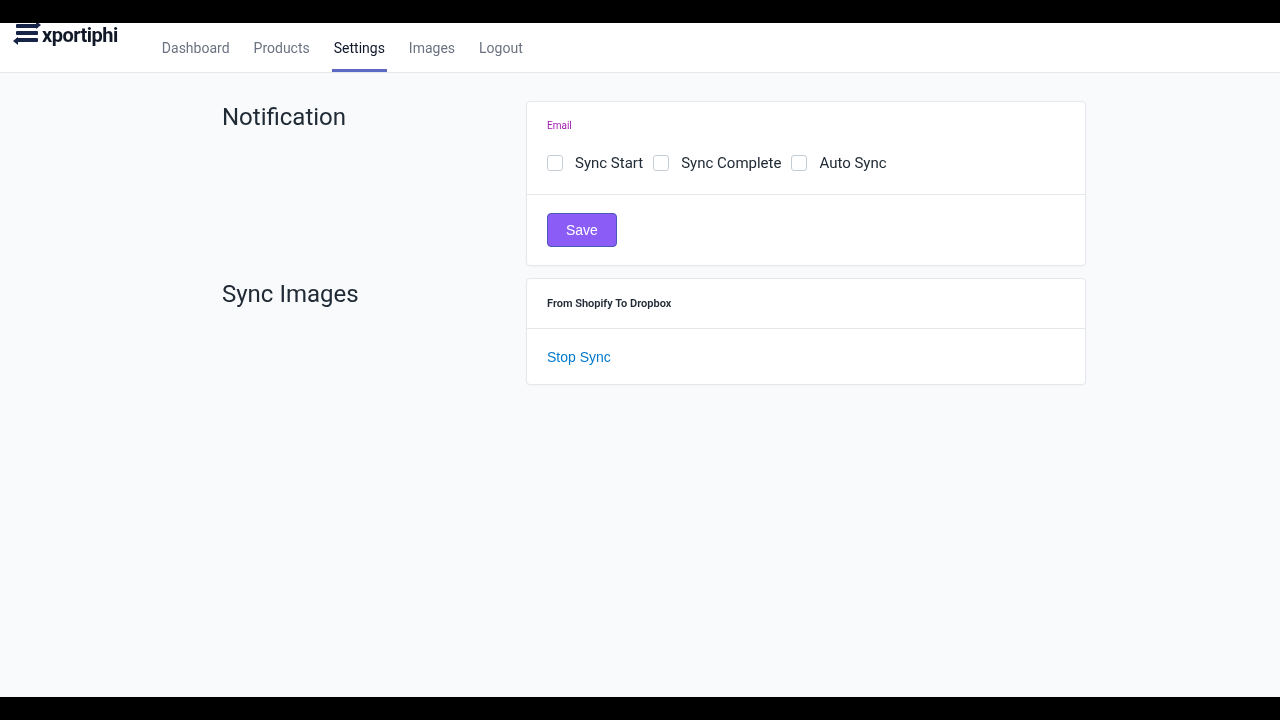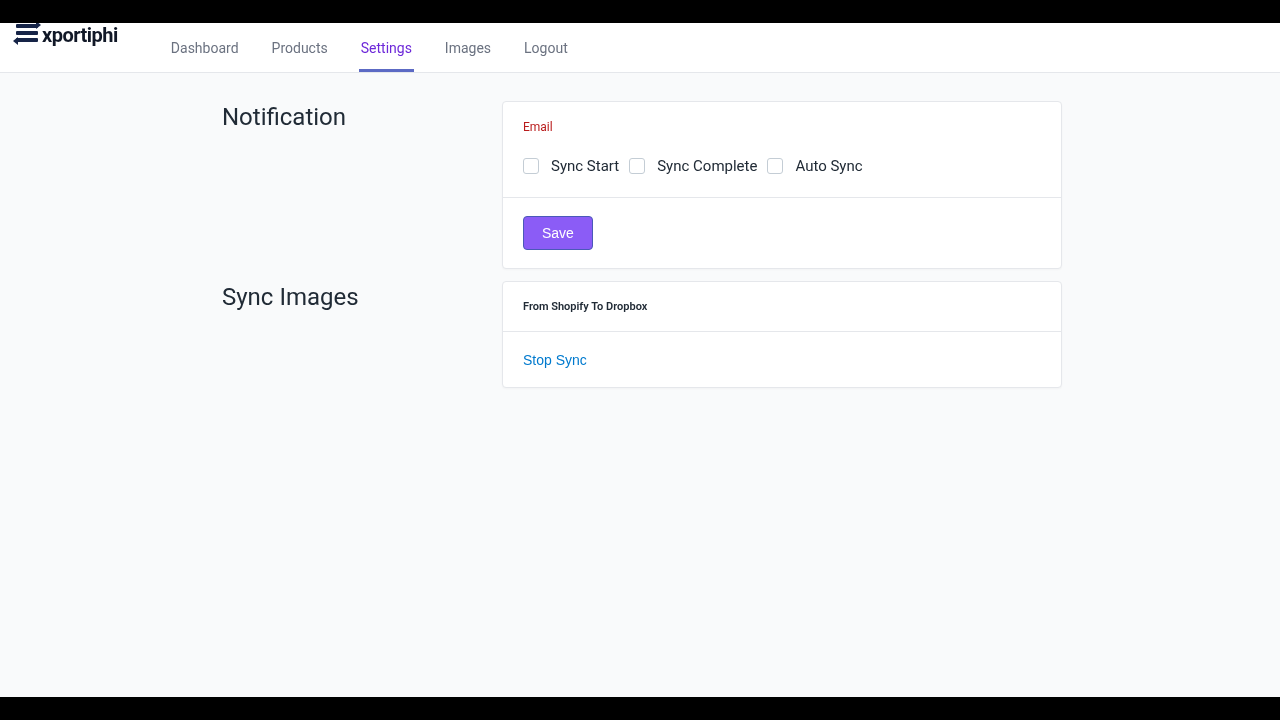--- a/index.html
+++ b/index.html
@@ -44,62 +44,63 @@
     border-width: 4px 5px 4px 0;
     border-color: transparent #162447 transparent transparent;
   }
   .brand-text {
     font-weight: 700; font-size: 20px; color: #111827; letter-spacing: -0.5px;
   }
 
   .nav-items { display: flex; align-items: stretch; }
   .nav-item {
     display: flex; align-items: center;
-    padding: 0 8px; margin: 0 17px;
+    padding: 0 8px; margin: 0 8px;
     font-size: 14px; color: #6b7280;
     cursor: pointer; position: relative;
   }
   .nav-item + .nav-item { margin-left: 0; }
-  .nav-item.active { color: #6d28d9; }
+  .nav-item.active { color: #0f172a; }
   .nav-item.active::after {
     content: ""; position: absolute; left: 6px; right: 6px; bottom: 0;
     height: 3px; background: #5c6ac4;
   }
 
   
   .content {
     flex: 1 1 auto;
     padding: 28px 0 0 0;
   }
   .section {
     display: grid;
     grid-template-columns: 280px 560px;
     column-gap: 0;
     justify-content: start;
     margin-left: 222px;
     margin-bottom: 12px;
+    gap: 24px;
   }
   .section-title {
     font-size: 24px; font-weight: 400; color: #212b36;
     padding-top: 2px;
   }
   .card {
     background: #fff;
     border: 1px solid #e5e7eb;
     border-radius: 4px;
     box-shadow: 0 1px 2px rgba(0,0,0,0.03);
   }
   .card-body { padding: 18px 20px 22px; }
   .card-footer {
     border-top: 1px solid #e5e7eb;
     padding: 18px 20px;
   }
 
   
-  .field-label { font-size: 12px; color: #b91c1c; margin-bottom: 23px; display: block; }
+  .field-label { font-size: 10px; color: #a21caf; margin-bottom: 23px; display: block; }
   .text-input-wrap { position: relative; }
   .text-input {
     width: 100%; height: 34px;
     border: 1px solid #c4cdd5; border-radius: 4px;
     padding: 0 34px 0 10px; font-size: 14px; color: #212b36;
     background: #fff;
   }
   .field-action-icon {
     position: absolute; right: 8px; top: 50%; transform: translateY(-50%);
     width: 14px; height: 14px; color: #5c6ac4;

